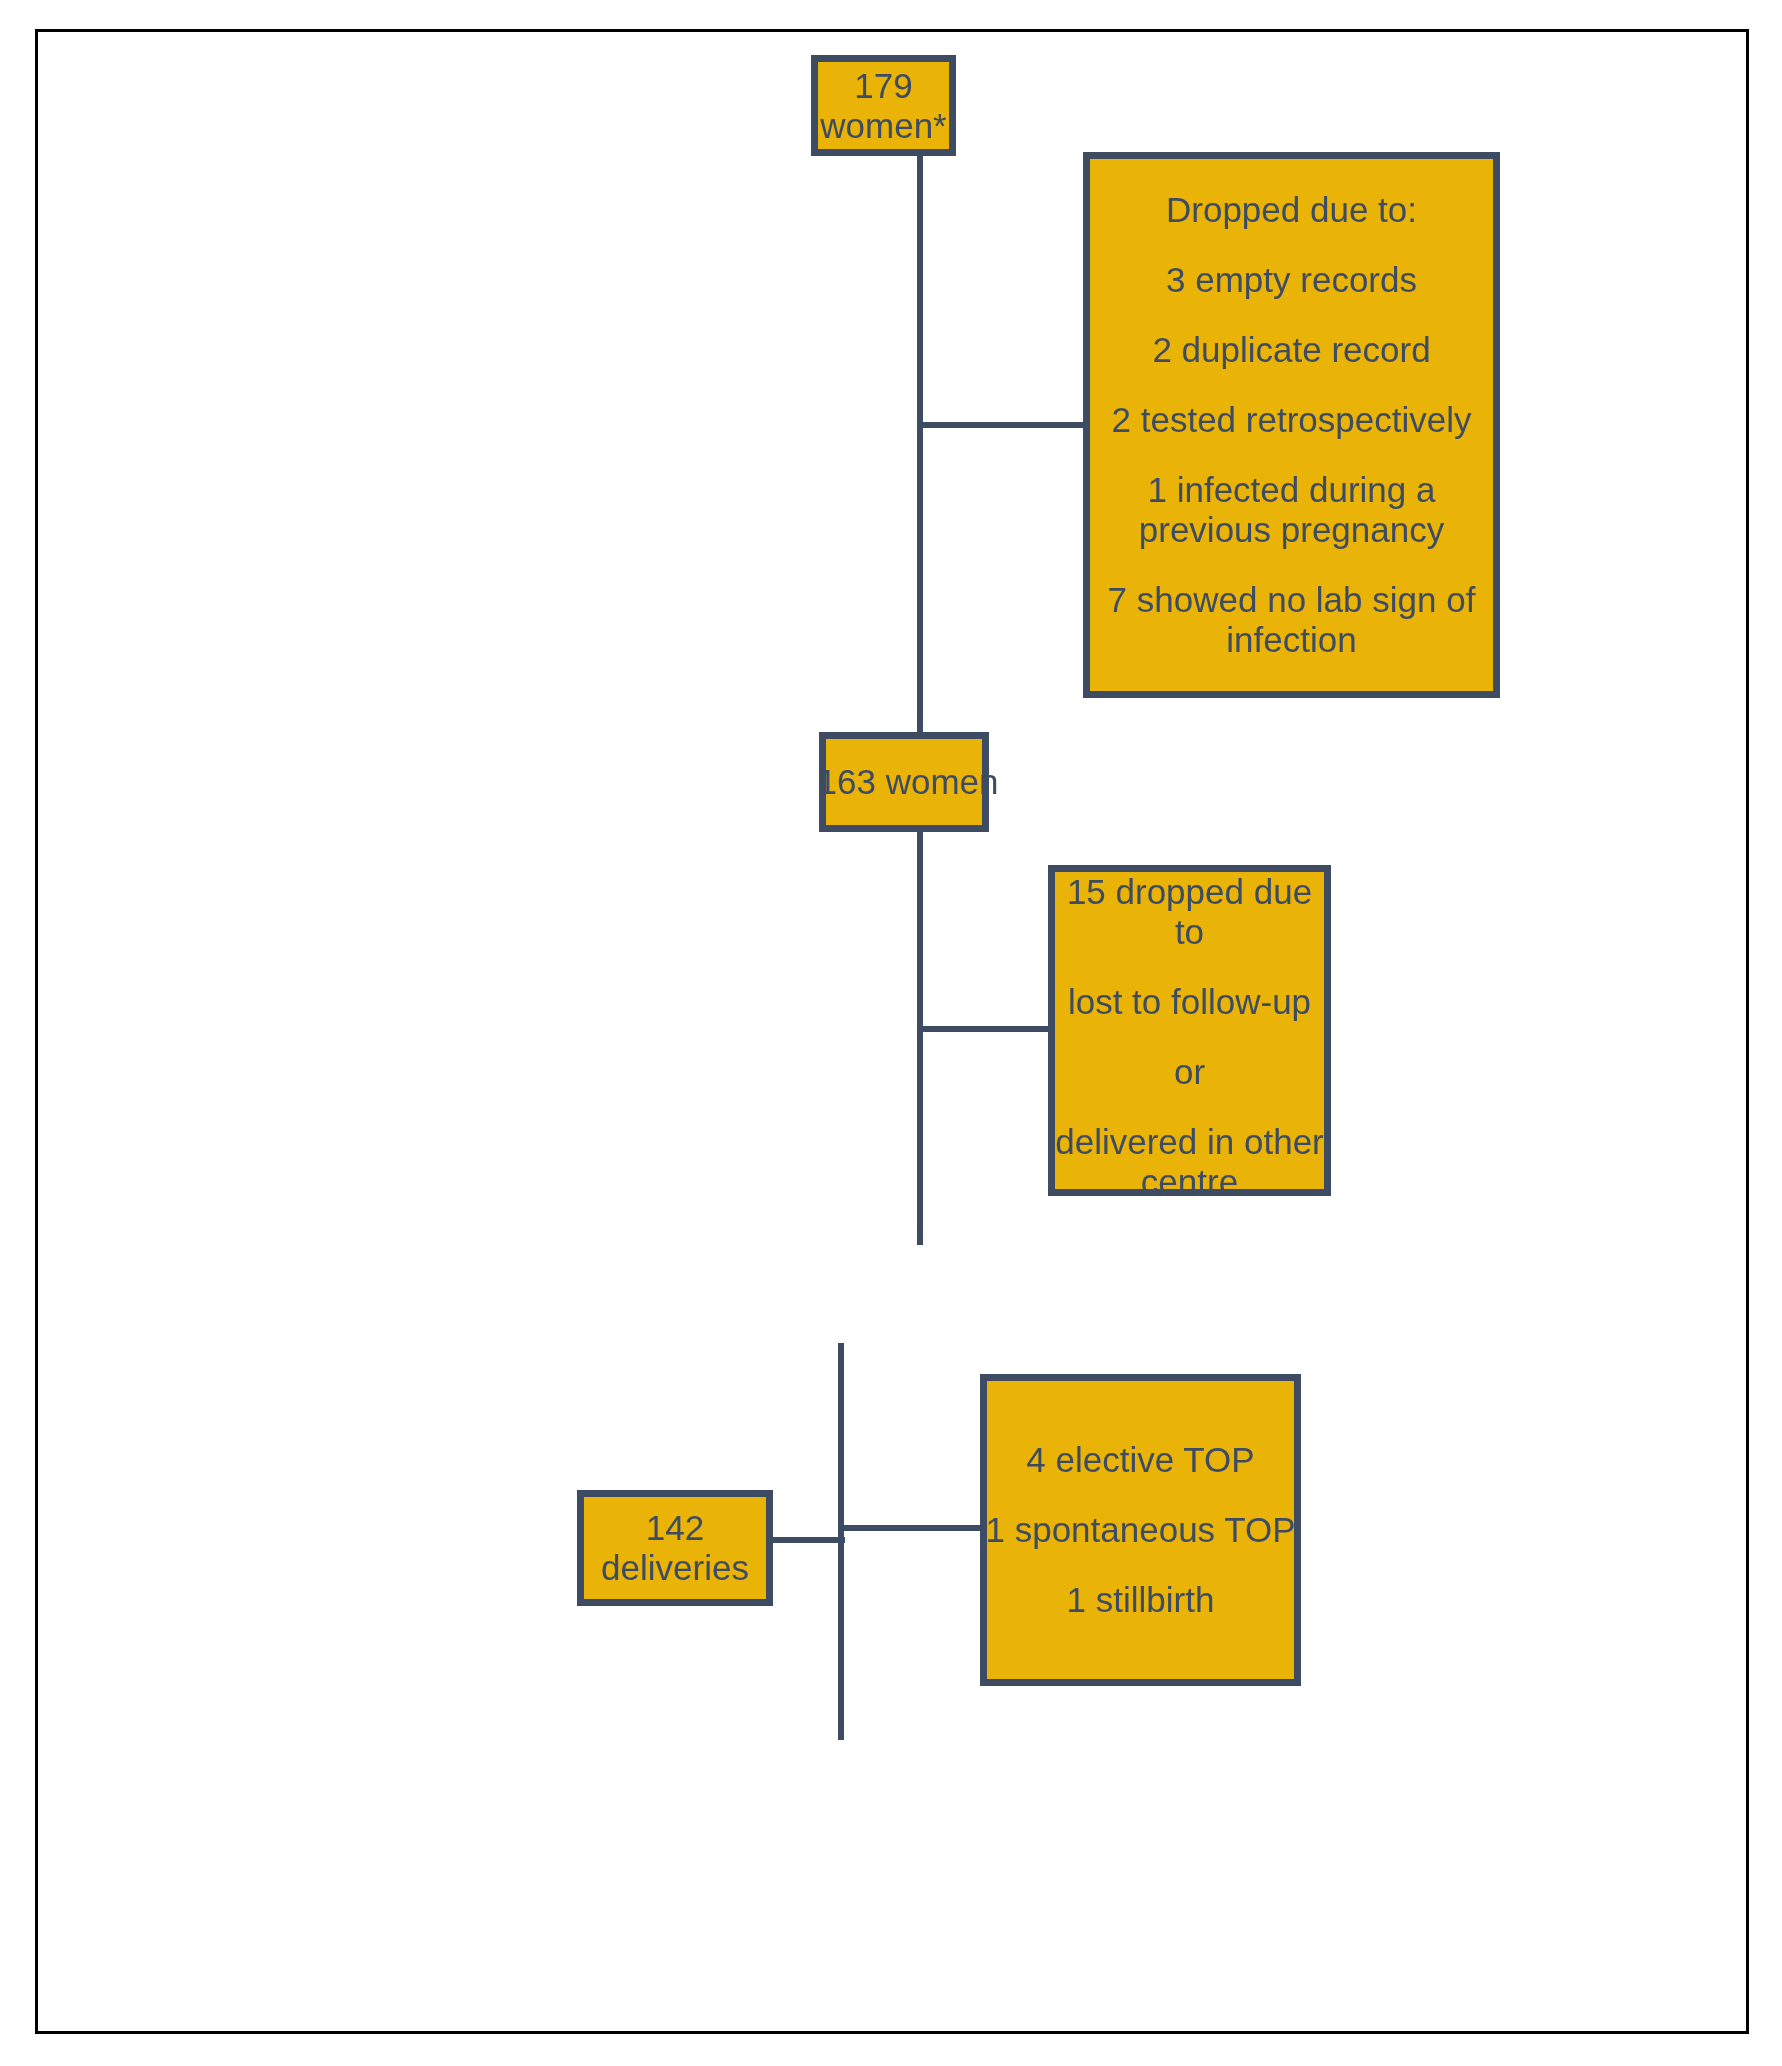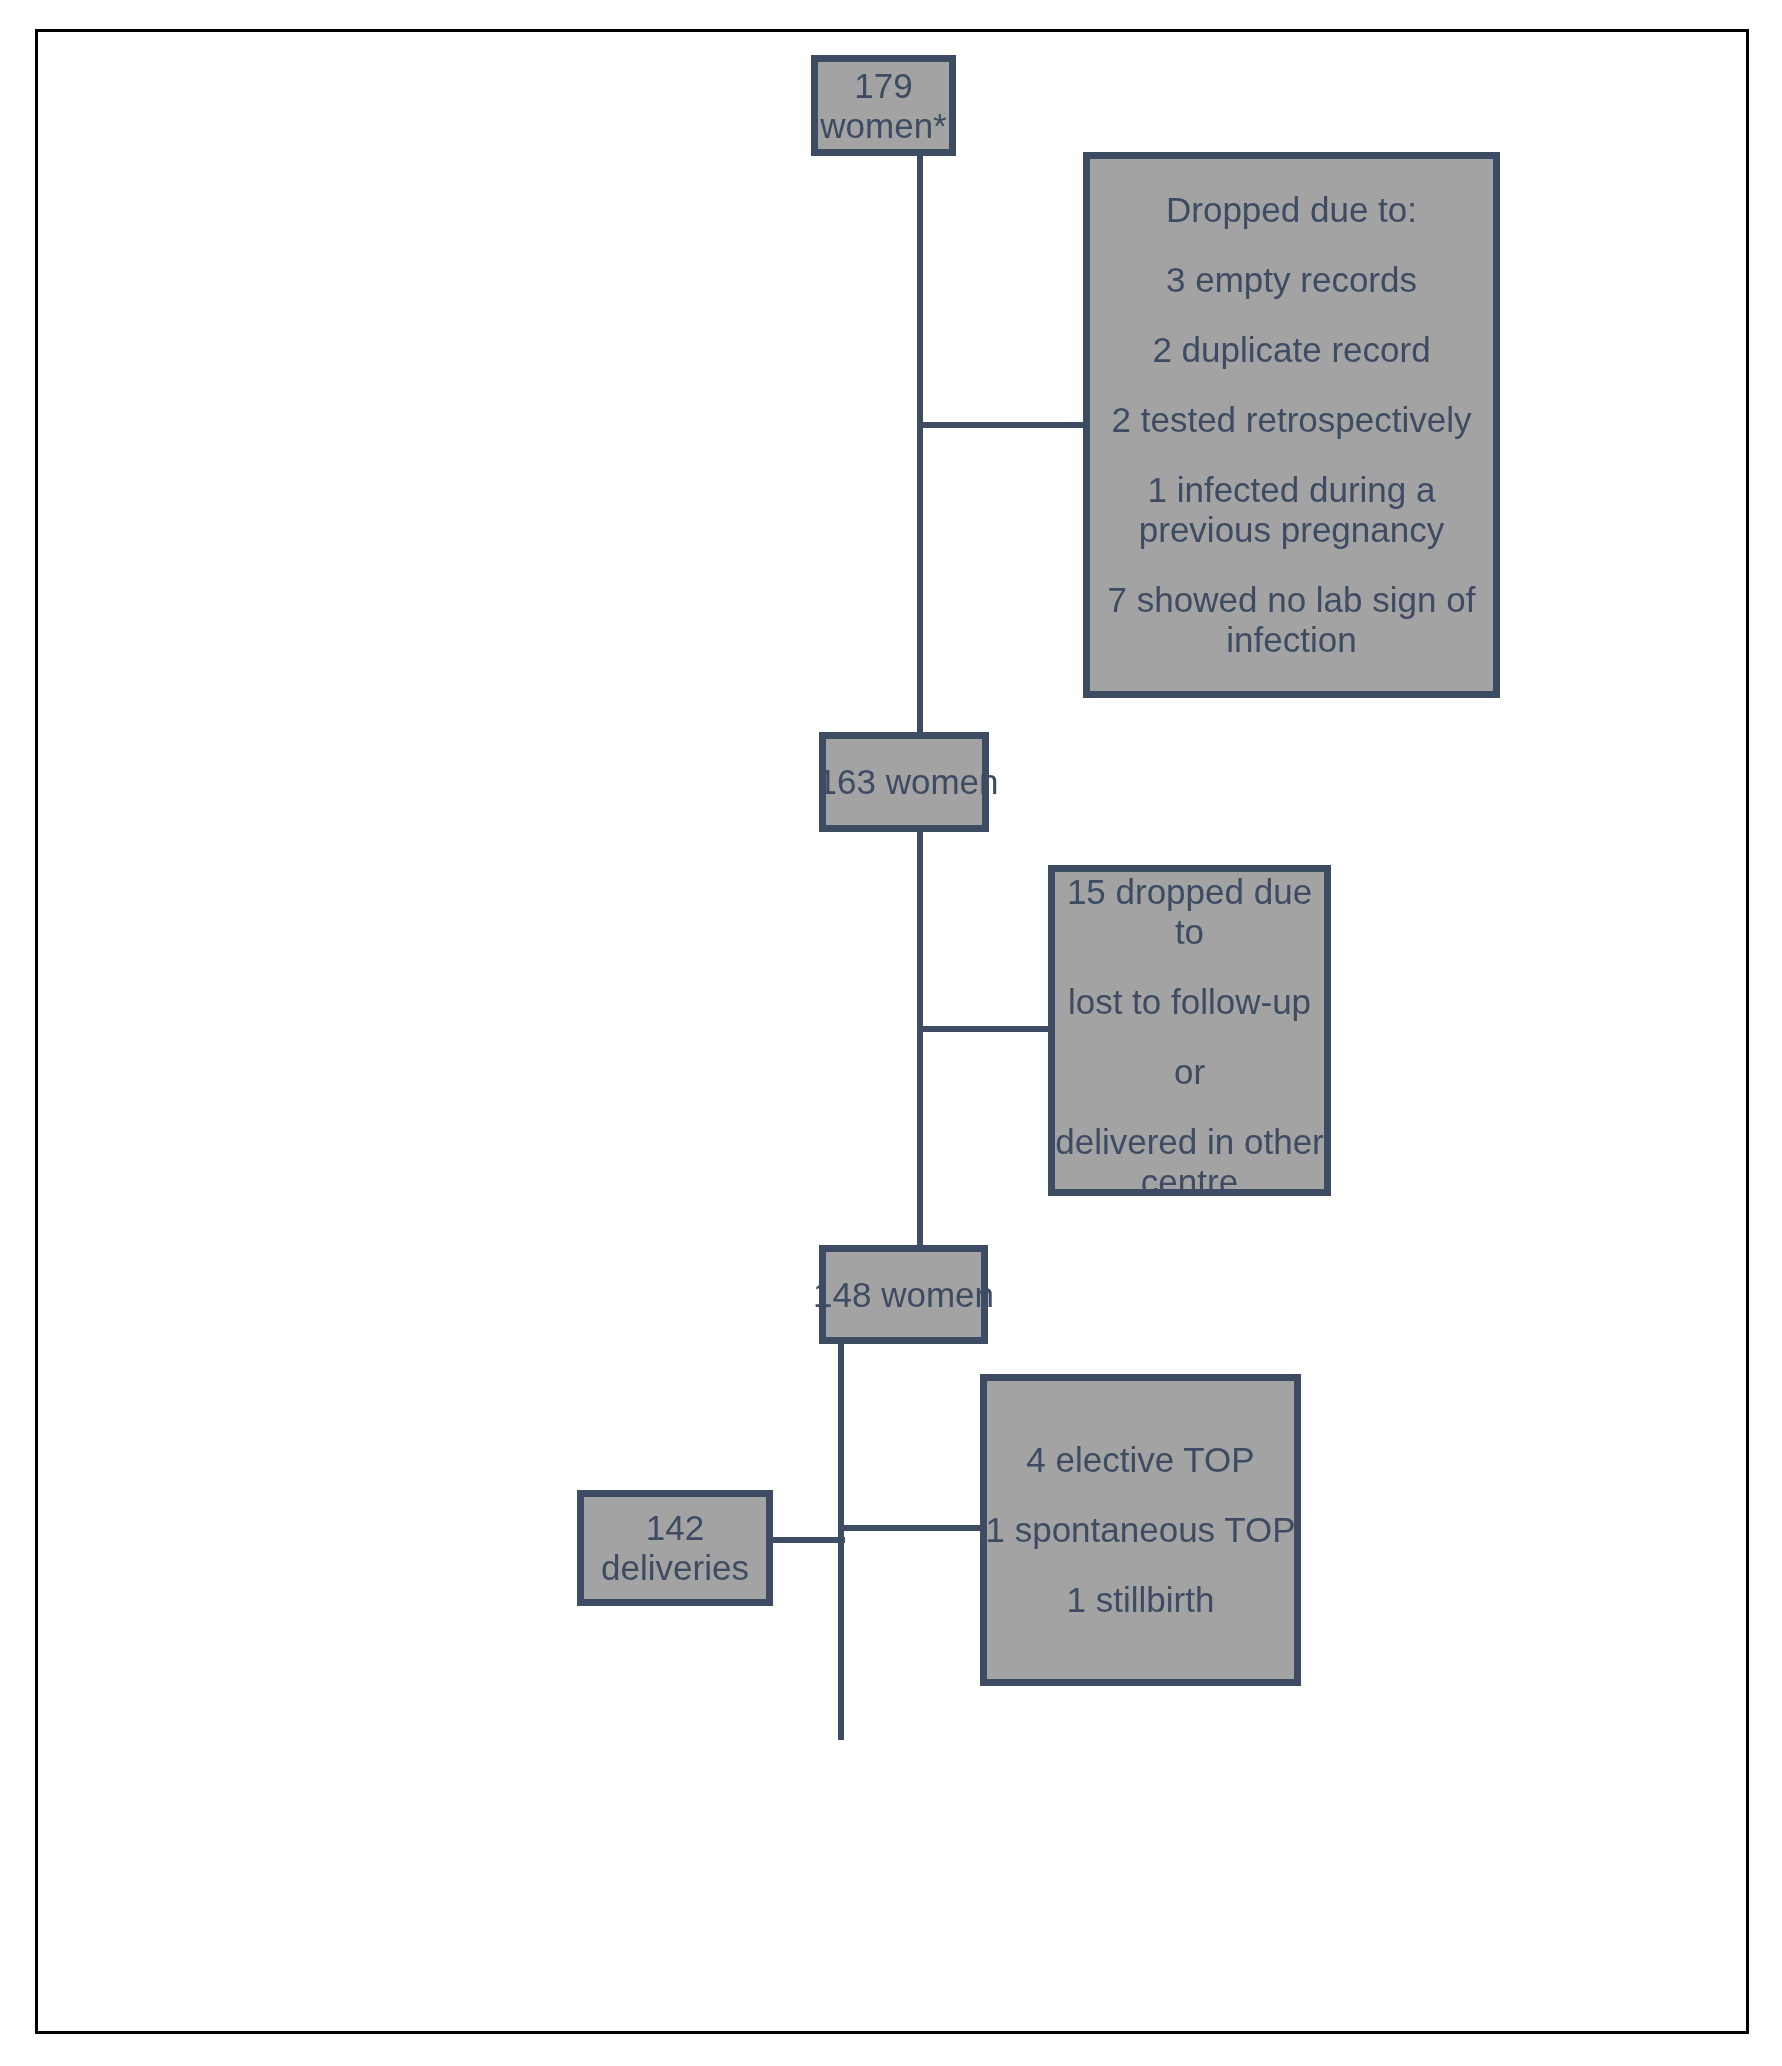--- a/index.html
+++ b/index.html
@@ -24,21 +24,21 @@
   #frame{
     position:absolute;
     left:35px; top:28.6px;
     width:1708px; height:1999px;
     border:3.9px solid var(--frame);
     background:transparent;
   }
   .fbox{
     position:absolute;
     border:7.3px solid var(--accent);
-    background:#a3a3a3;
+    background:#eab308;
     display:flex;
     flex-direction:column;
     align-items:center;
     justify-content:center;
     text-align:center;
     font-size:35px;
     color:var(--accent);
     box-sizing:border-box;
   }
   .ln{
@@ -89,23 +89,20 @@
 
   <div class="fbox" style="left:1048px; top:865px; width:283px; height:331px;justify-content:space-between;">
     <div class="ln">15 dropped due</div>
     <div class="ln">to</div>
     <div class="ln gap">lost to follow-up</div>
     <div class="ln gap">or</div>
     <div class="ln gap">delivered in other</div>
     <div class="ln">centre</div>
   </div>
 
-  <div class="fbox" style="left:819px; top:1245px; width:169px; height:99px;">
-    <div class="ln">148 women</div>
-  </div>
 
   <div class="fbox" style="left:577px; top:1490px; width:196px; height:116px;">
     <div class="ln">142</div>
     <div class="ln">deliveries</div>
   </div>
 
   <div class="fbox" style="left:980px; top:1374px; width:321px; height:312px;">
     <div class="ln">4 elective TOP</div>
     <div class="ln gap">1 spontaneous TOP</div>
     <div class="ln gap">1 stillbirth</div>

